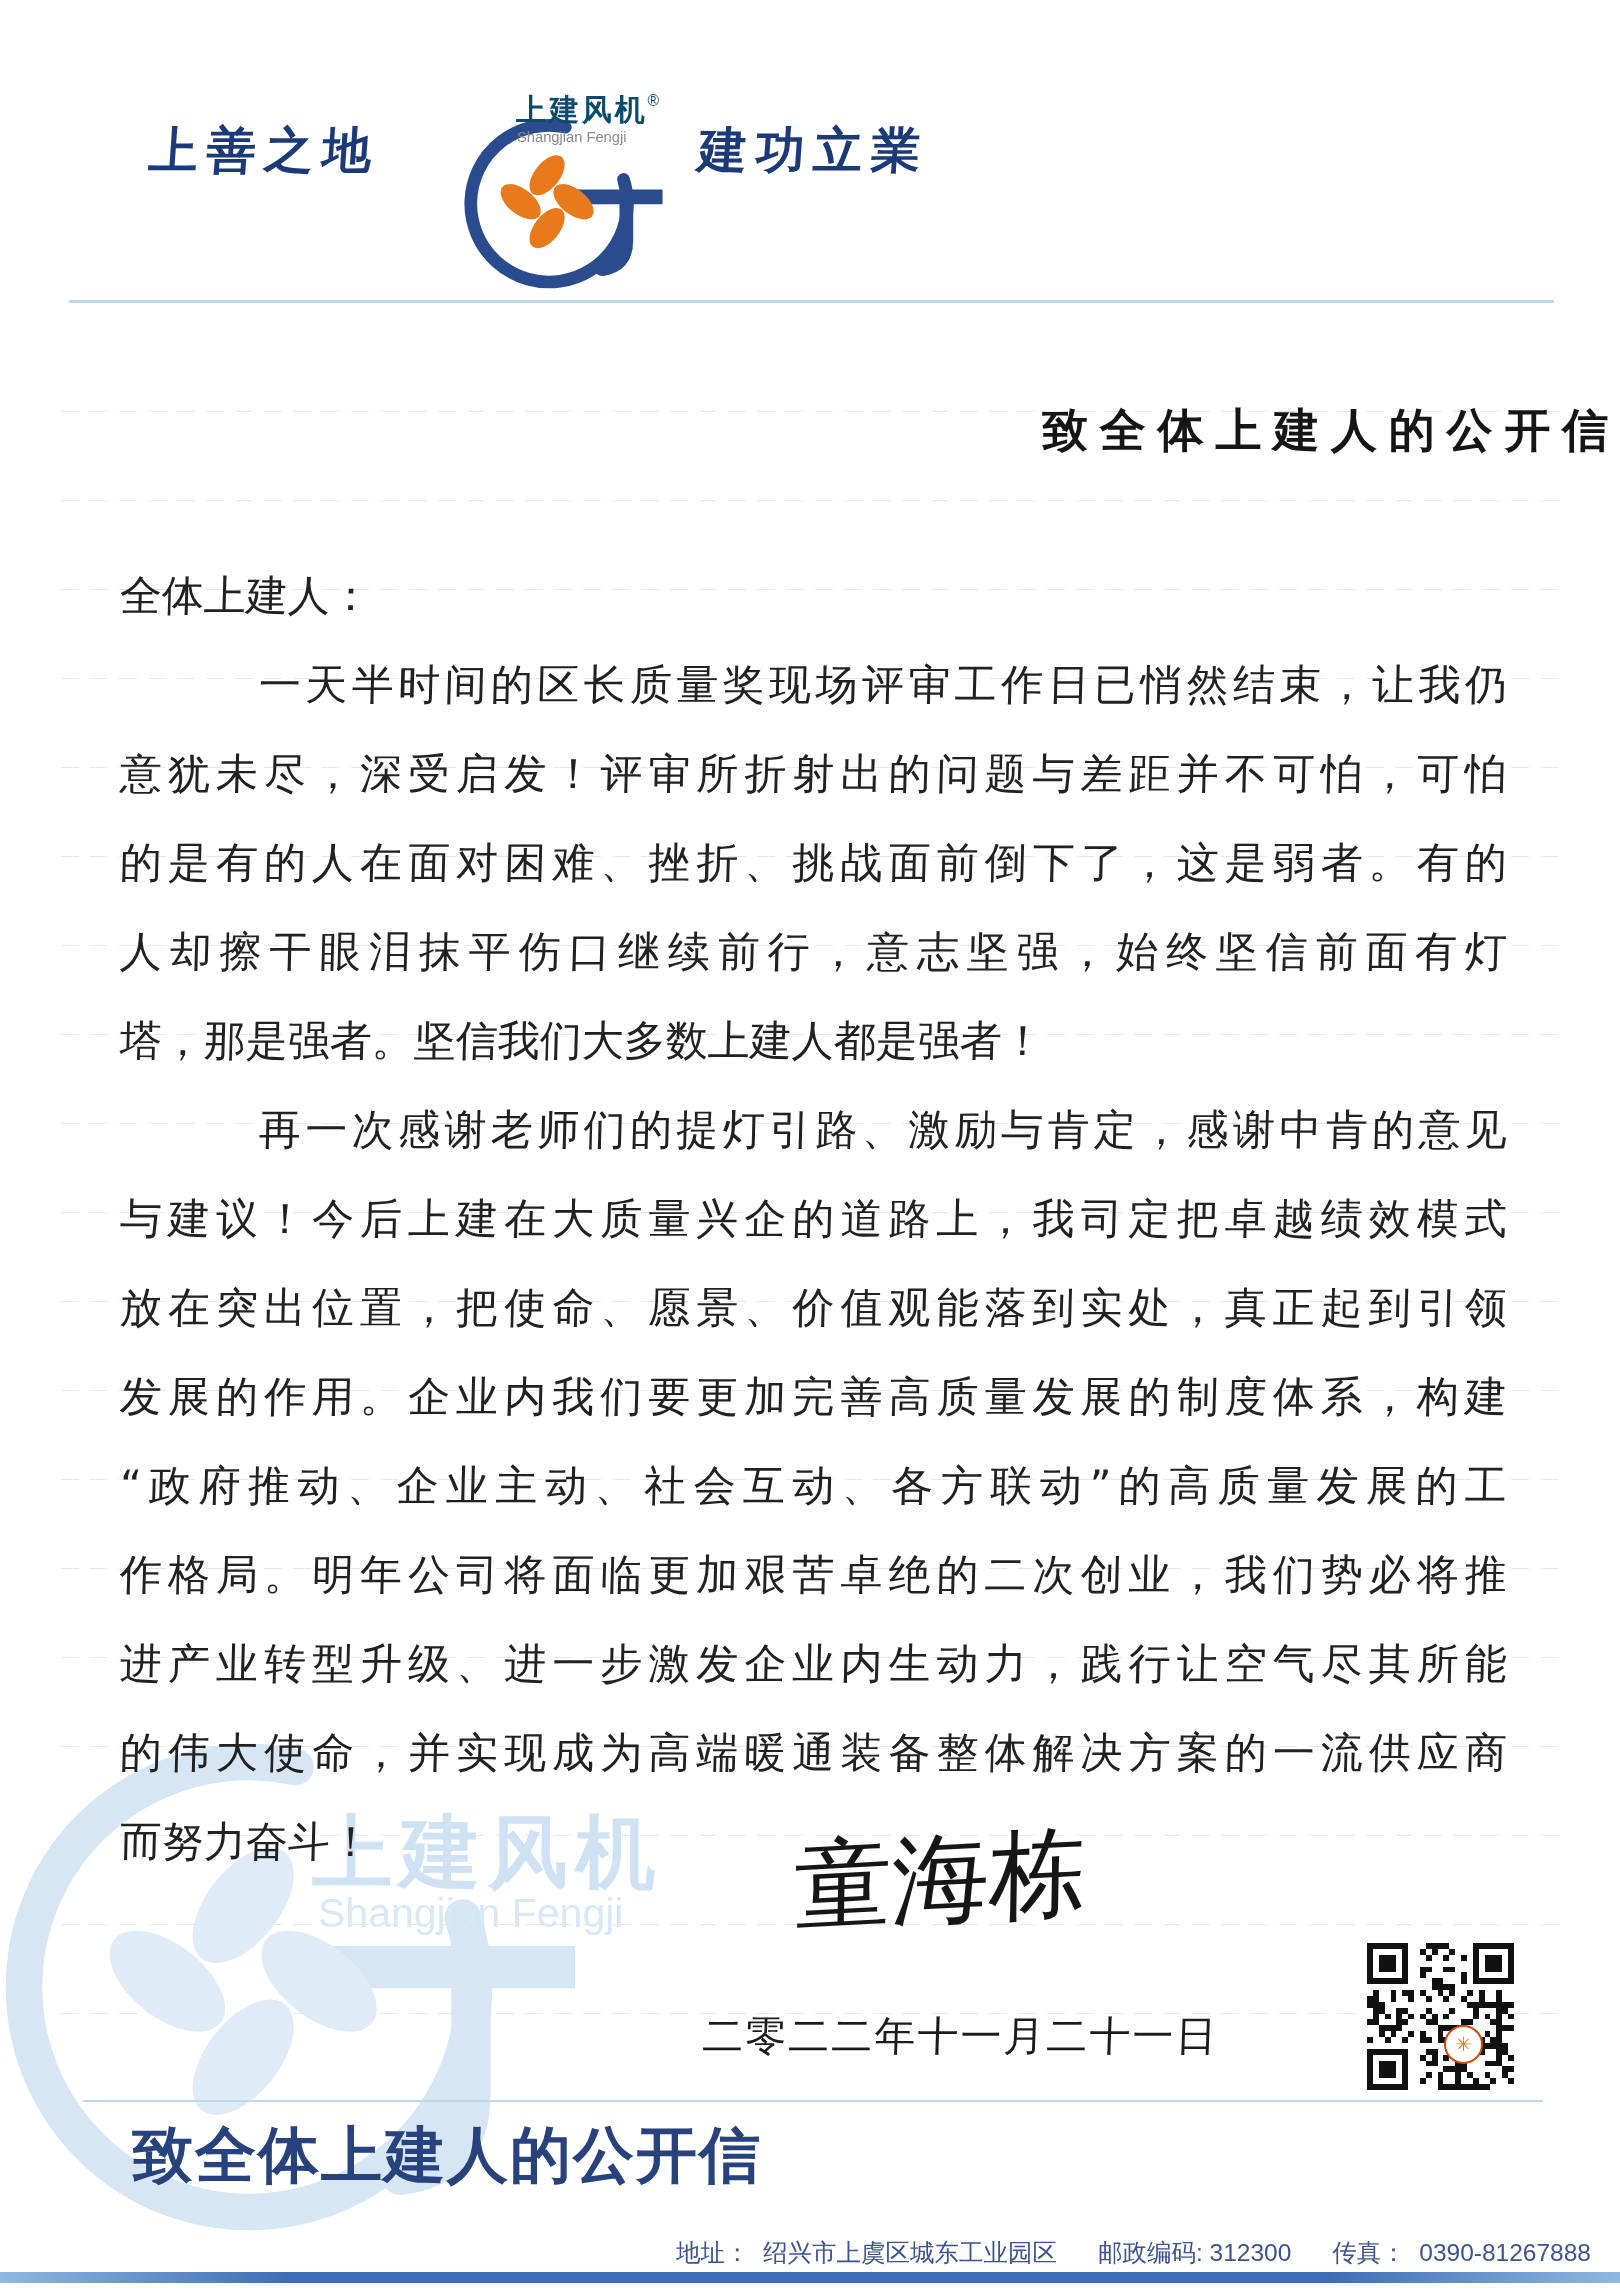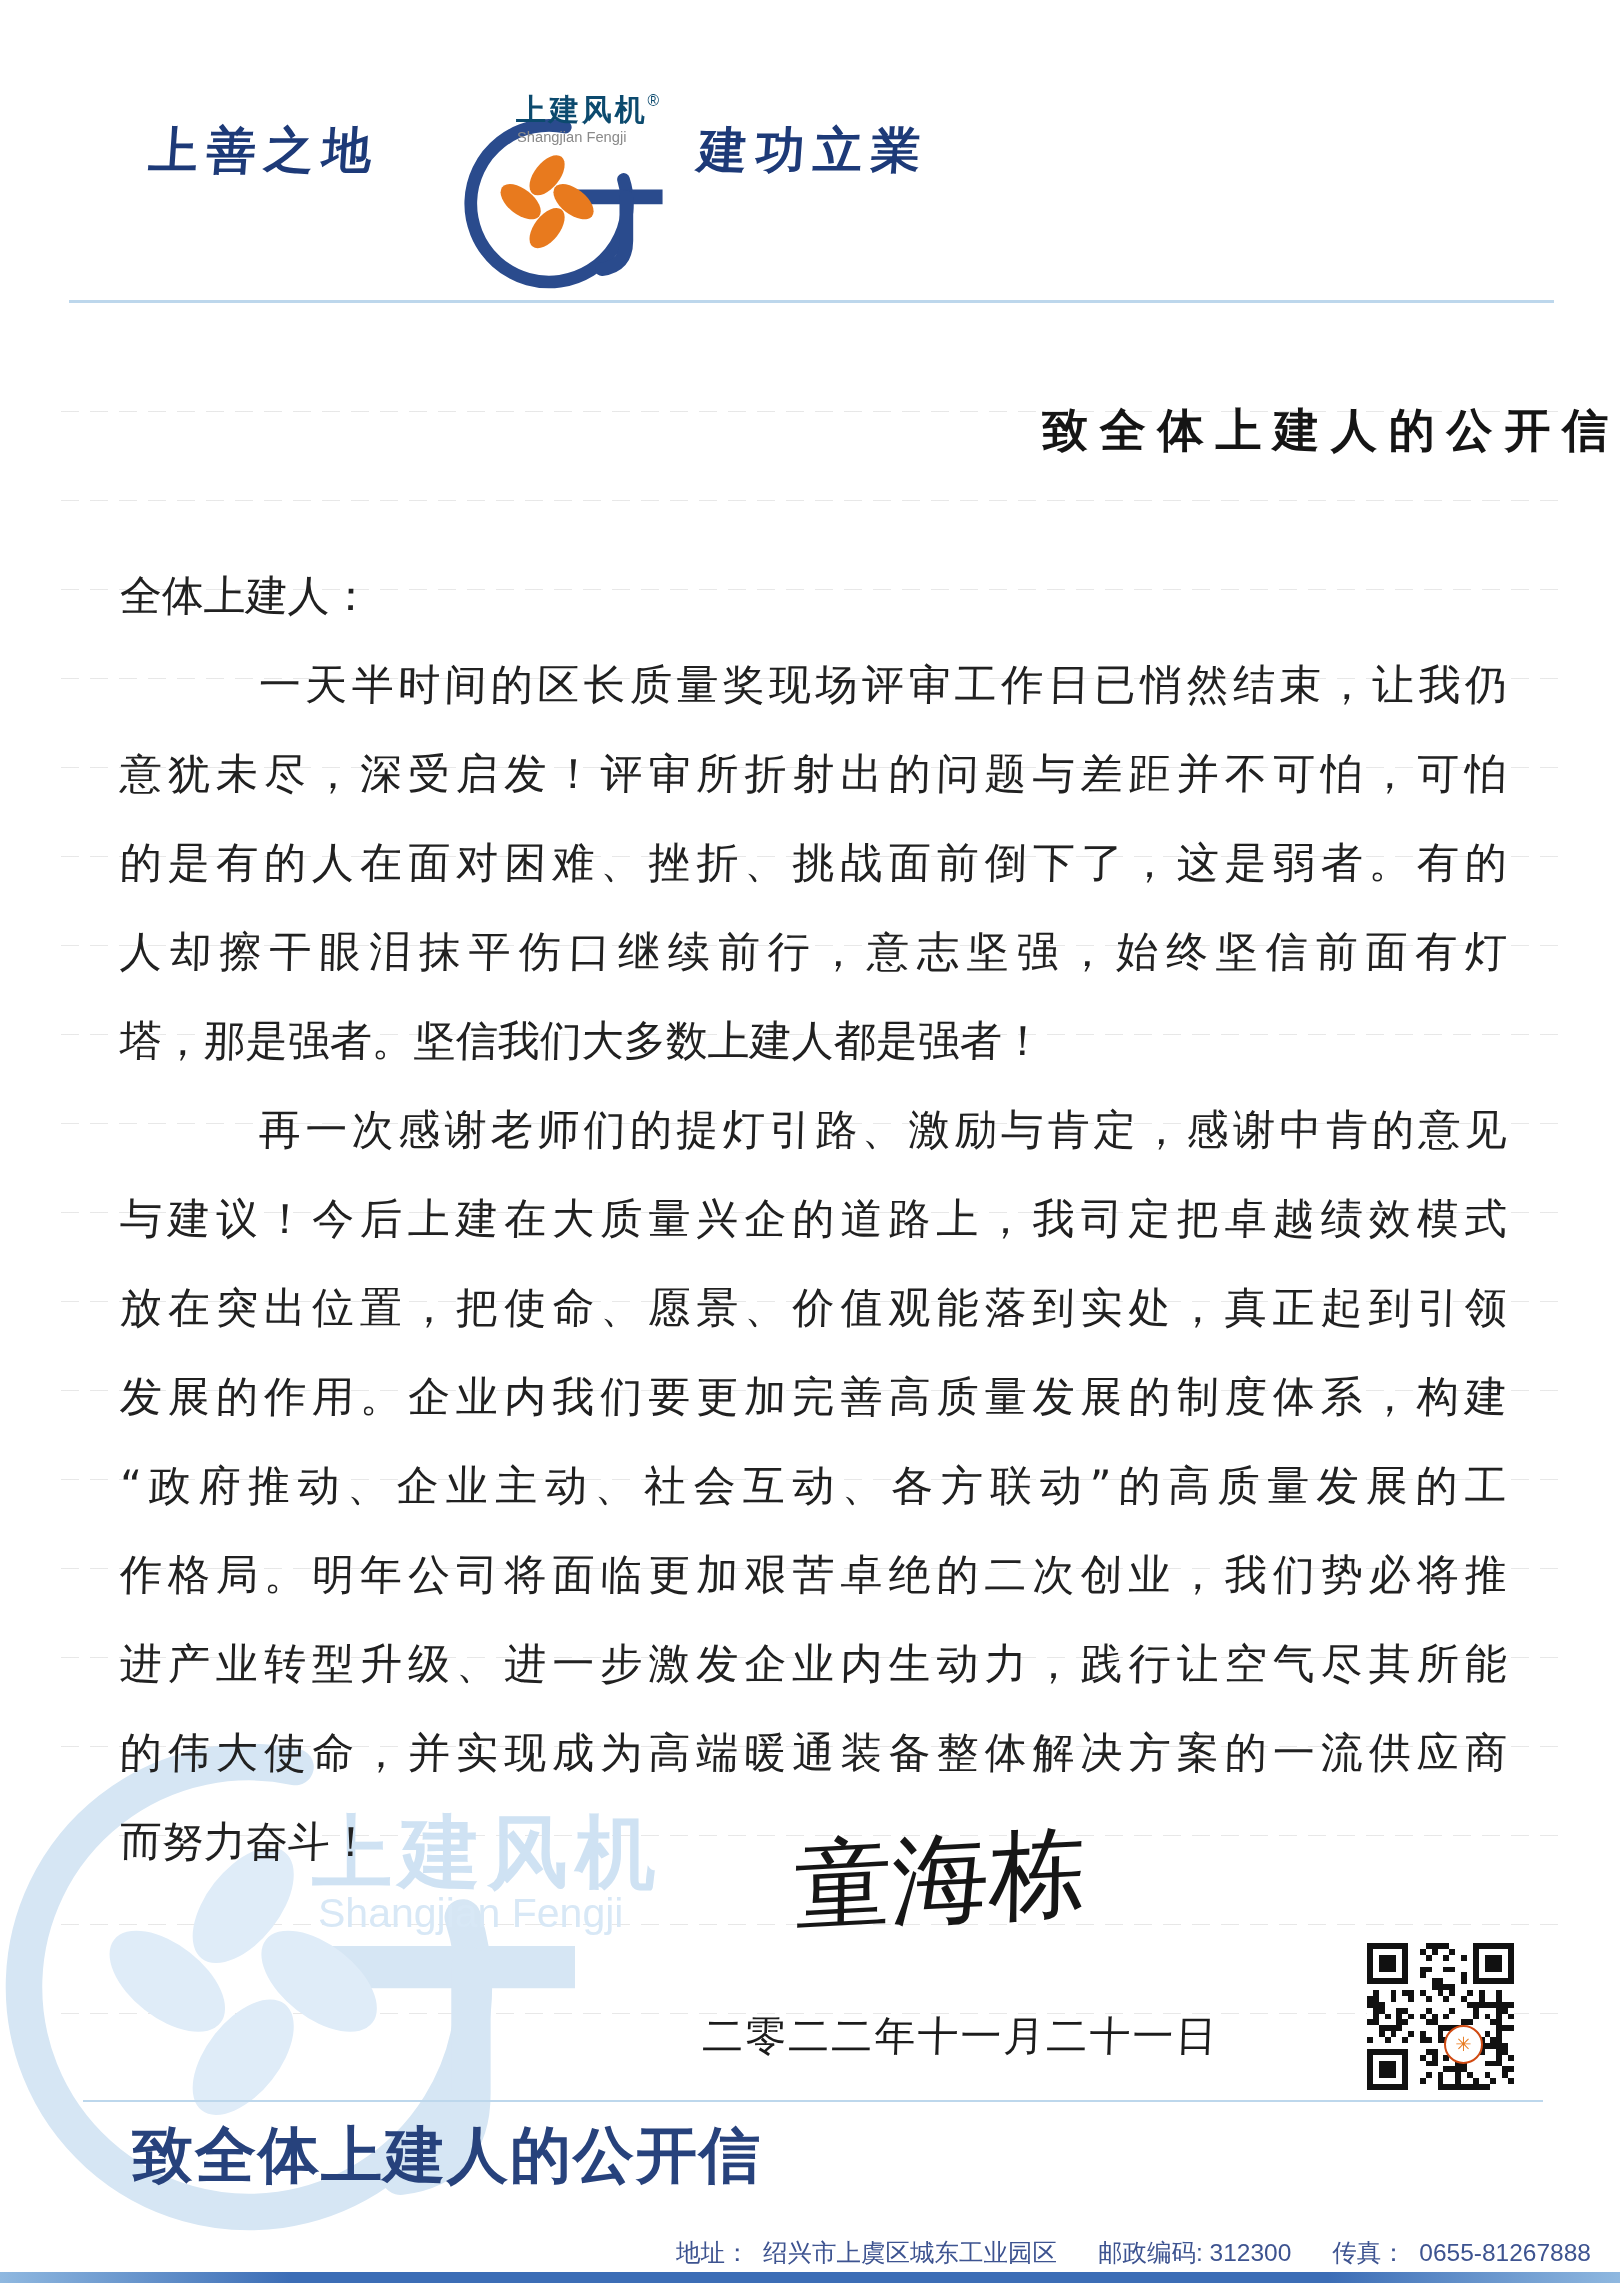--- a/index.html
+++ b/index.html
@@ -167,19 +167,19 @@
 
         <path id="qr-mods" d="M10 0h1v1h-1zM11 0h1v1h-1zM12 0h1v1h-1zM13 0h1v1h-1zM9 1h1v1h-1zM11 1h1v1h-1zM14 1h1v1h-1zM10 2h1v1h-1zM13 2h1v1h-1zM16 2h1v1h-1zM9 4h1v1h-1zM10 4h1v1h-1zM13 4h1v1h-1zM14 4h1v1h-1zM9 5h1v1h-1zM16 5h1v1h-1zM11 6h1v1h-1zM12 6h1v1h-1zM16 6h1v1h-1zM11 7h1v1h-1zM12 7h1v1h-1zM13 7h1v1h-1zM14 7h1v1h-1zM1 8h1v1h-1zM4 8h1v1h-1zM6 8h1v1h-1zM7 8h1v1h-1zM9 8h1v1h-1zM12 8h1v1h-1zM14 8h1v1h-1zM17 8h1v1h-1zM19 8h1v1h-1zM22 8h1v1h-1zM0 9h1v1h-1zM1 9h1v1h-1zM4 9h1v1h-1zM7 9h1v1h-1zM10 9h1v1h-1zM13 9h1v1h-1zM16 9h1v1h-1zM19 9h1v1h-1zM22 9h1v1h-1zM0 10h1v1h-1zM1 10h1v1h-1zM2 10h1v1h-1zM17 10h1v1h-1zM18 10h1v1h-1zM19 10h1v1h-1zM20 10h1v1h-1zM21 10h1v1h-1zM22 10h1v1h-1zM23 10h1v1h-1zM24 10h1v1h-1zM1 11h1v1h-1zM2 11h1v1h-1zM5 11h1v1h-1zM6 11h1v1h-1zM10 11h1v1h-1zM14 11h1v1h-1zM18 11h1v1h-1zM22 11h1v1h-1zM23 11h1v1h-1zM1 12h1v1h-1zM3 12h1v1h-1zM5 12h1v1h-1zM7 12h1v1h-1zM9 12h1v1h-1zM11 12h1v1h-1zM13 12h1v1h-1zM18 12h1v1h-1zM20 12h1v1h-1zM22 12h1v1h-1zM24 12h1v1h-1zM0 13h1v1h-1zM1 13h1v1h-1zM5 13h1v1h-1zM6 13h1v1h-1zM10 13h1v1h-1zM11 13h1v1h-1zM16 13h1v1h-1zM17 13h1v1h-1zM21 13h1v1h-1zM22 13h1v1h-1zM2 14h1v1h-1zM3 14h1v1h-1zM4 14h1v1h-1zM5 14h1v1h-1zM12 14h1v1h-1zM13 14h1v1h-1zM14 14h1v1h-1zM15 14h1v1h-1zM22 14h1v1h-1zM23 14h1v1h-1zM24 14h1v1h-1zM2 15h1v1h-1zM4 15h1v1h-1zM7 15h1v1h-1zM9 15h1v1h-1zM12 15h1v1h-1zM15 15h1v1h-1zM17 15h1v1h-1zM20 15h1v1h-1zM22 15h1v1h-1zM0 16h1v1h-1zM3 16h1v1h-1zM6 16h1v1h-1zM9 16h1v1h-1zM10 16h1v1h-1zM12 16h1v1h-1zM13 16h1v1h-1zM15 16h1v1h-1zM16 16h1v1h-1zM18 16h1v1h-1zM19 16h1v1h-1zM21 16h1v1h-1zM22 16h1v1h-1zM14 17h1v1h-1zM15 17h1v1h-1zM16 17h1v1h-1zM17 17h1v1h-1zM18 17h1v1h-1zM19 17h1v1h-1zM20 17h1v1h-1zM21 17h1v1h-1zM22 17h1v1h-1zM23 17h1v1h-1zM10 18h1v1h-1zM11 18h1v1h-1zM14 18h1v1h-1zM15 18h1v1h-1zM18 18h1v1h-1zM19 18h1v1h-1zM22 18h1v1h-1zM23 18h1v1h-1zM9 19h1v1h-1zM11 19h1v1h-1zM13 19h1v1h-1zM15 19h1v1h-1zM17 19h1v1h-1zM22 19h1v1h-1zM24 19h1v1h-1zM10 20h1v1h-1zM11 20h1v1h-1zM15 20h1v1h-1zM16 20h1v1h-1zM20 20h1v1h-1zM21 20h1v1h-1zM22 20h1v1h-1zM13 21h1v1h-1zM14 21h1v1h-1zM15 21h1v1h-1zM16 21h1v1h-1zM23 21h1v1h-1zM24 21h1v1h-1zM10 22h1v1h-1zM12 22h1v1h-1zM15 22h1v1h-1zM17 22h1v1h-1zM20 22h1v1h-1zM23 22h1v1h-1zM9 23h1v1h-1zM12 23h1v1h-1zM15 23h1v1h-1zM18 23h1v1h-1zM21 23h1v1h-1zM24 23h1v1h-1zM12 24h1v1h-1zM13 24h1v1h-1zM14 24h1v1h-1zM15 24h1v1h-1zM16 24h1v1h-1zM17 24h1v1h-1zM18 24h1v1h-1zM19 24h1v1h-1zM20 24h1v1h-1z"></path>
       </g>
     </svg>
     <div class="qr-badge">✳</div>
   </div>
 
   <div class="hr2"></div>
   <div class="company">致全体上建人的公开信</div>
   <div class="info">
-    <div>地址：  绍兴市上虞区城东工业园区      邮政编码: 312300      传真：  0655-81267888</div>
+    <div>地址：  绍兴市上虞区城东工业园区      邮政编码: 312300      传真：  0390-81267888</div>
     
   </div>
   <div class="bottom-bar"></div>
 
 </div>
 
 
 </body></html>

